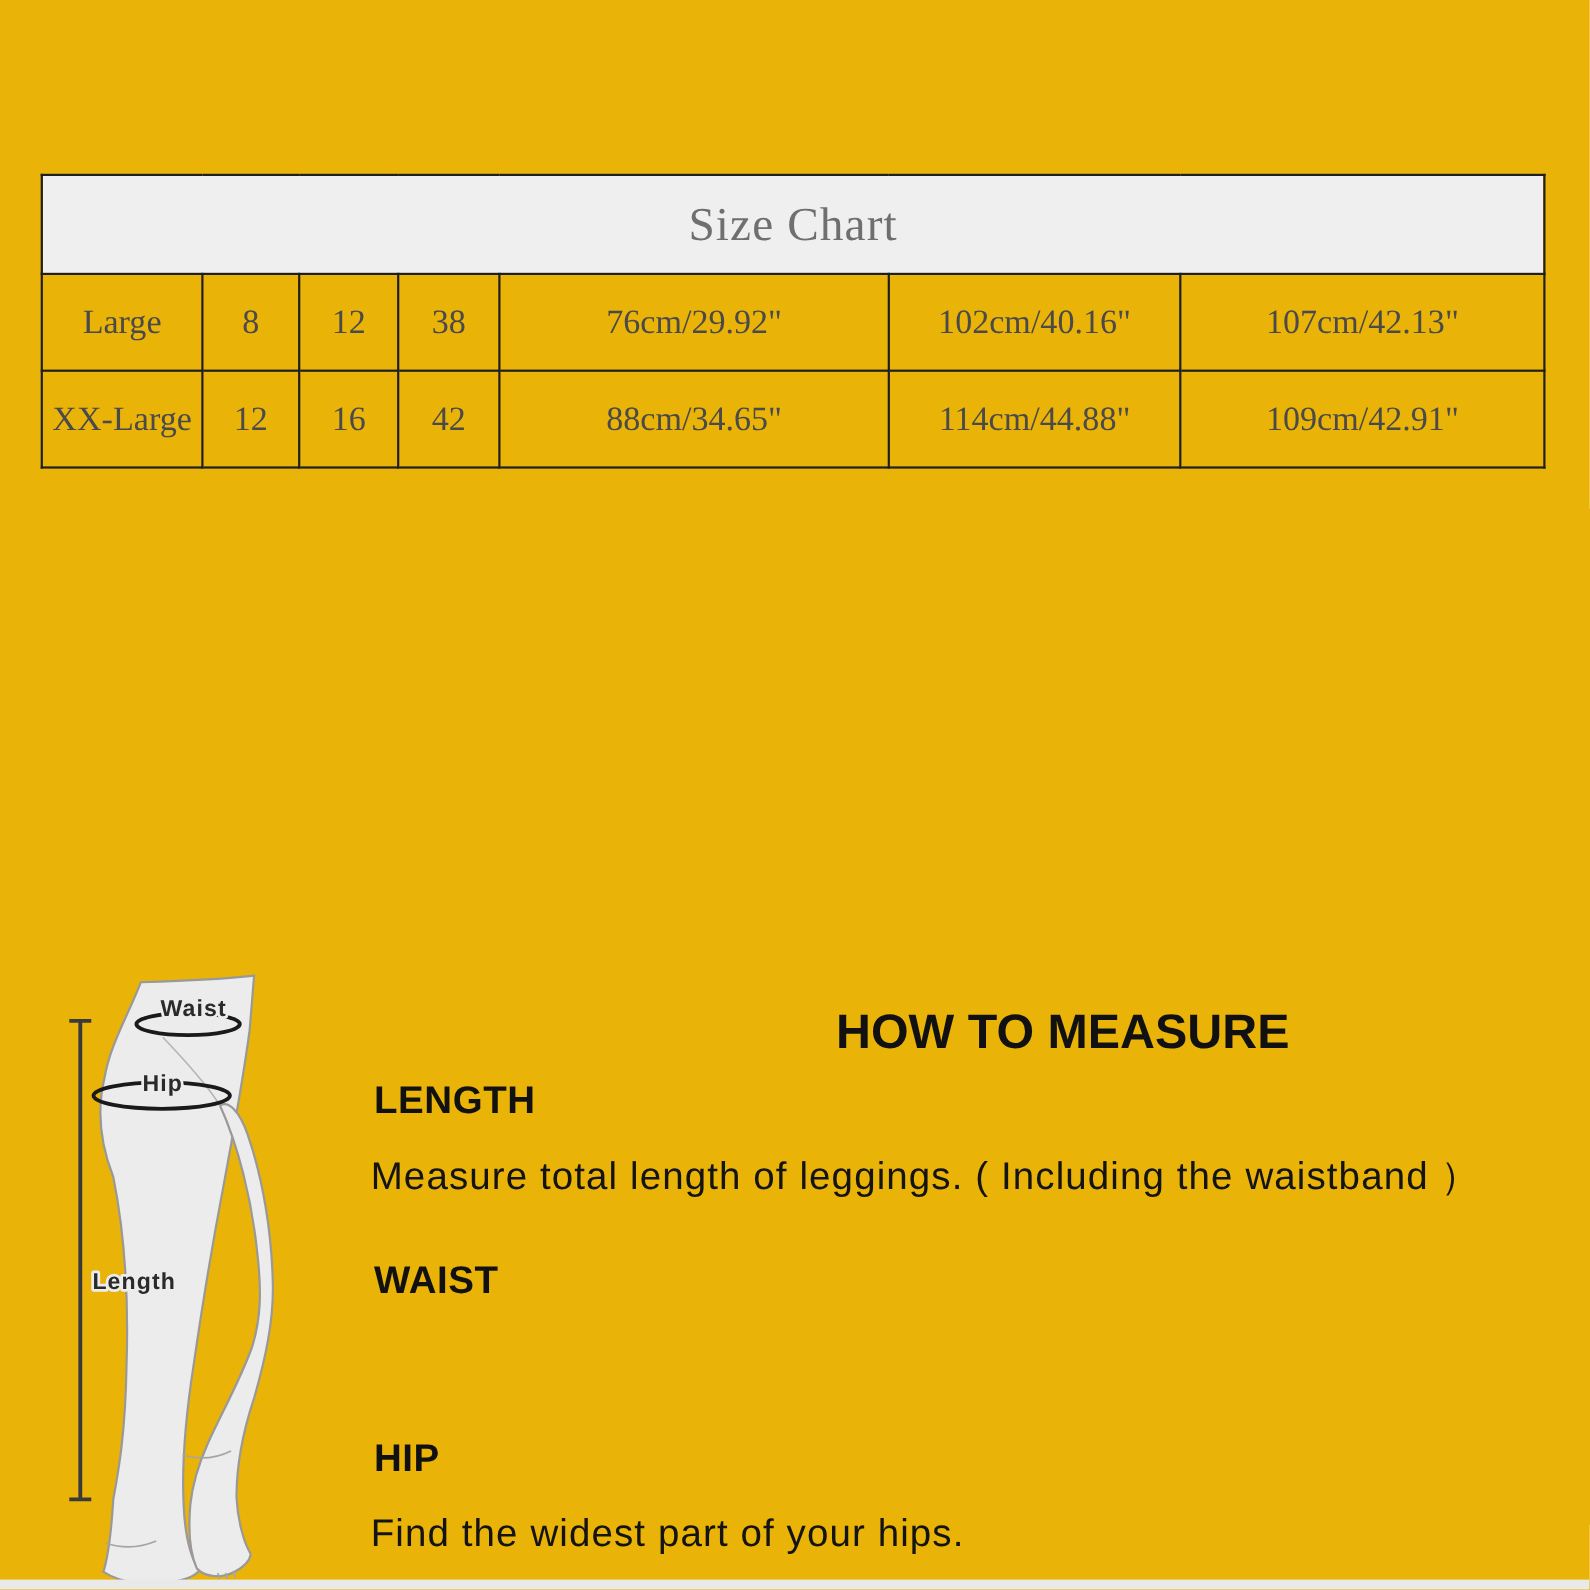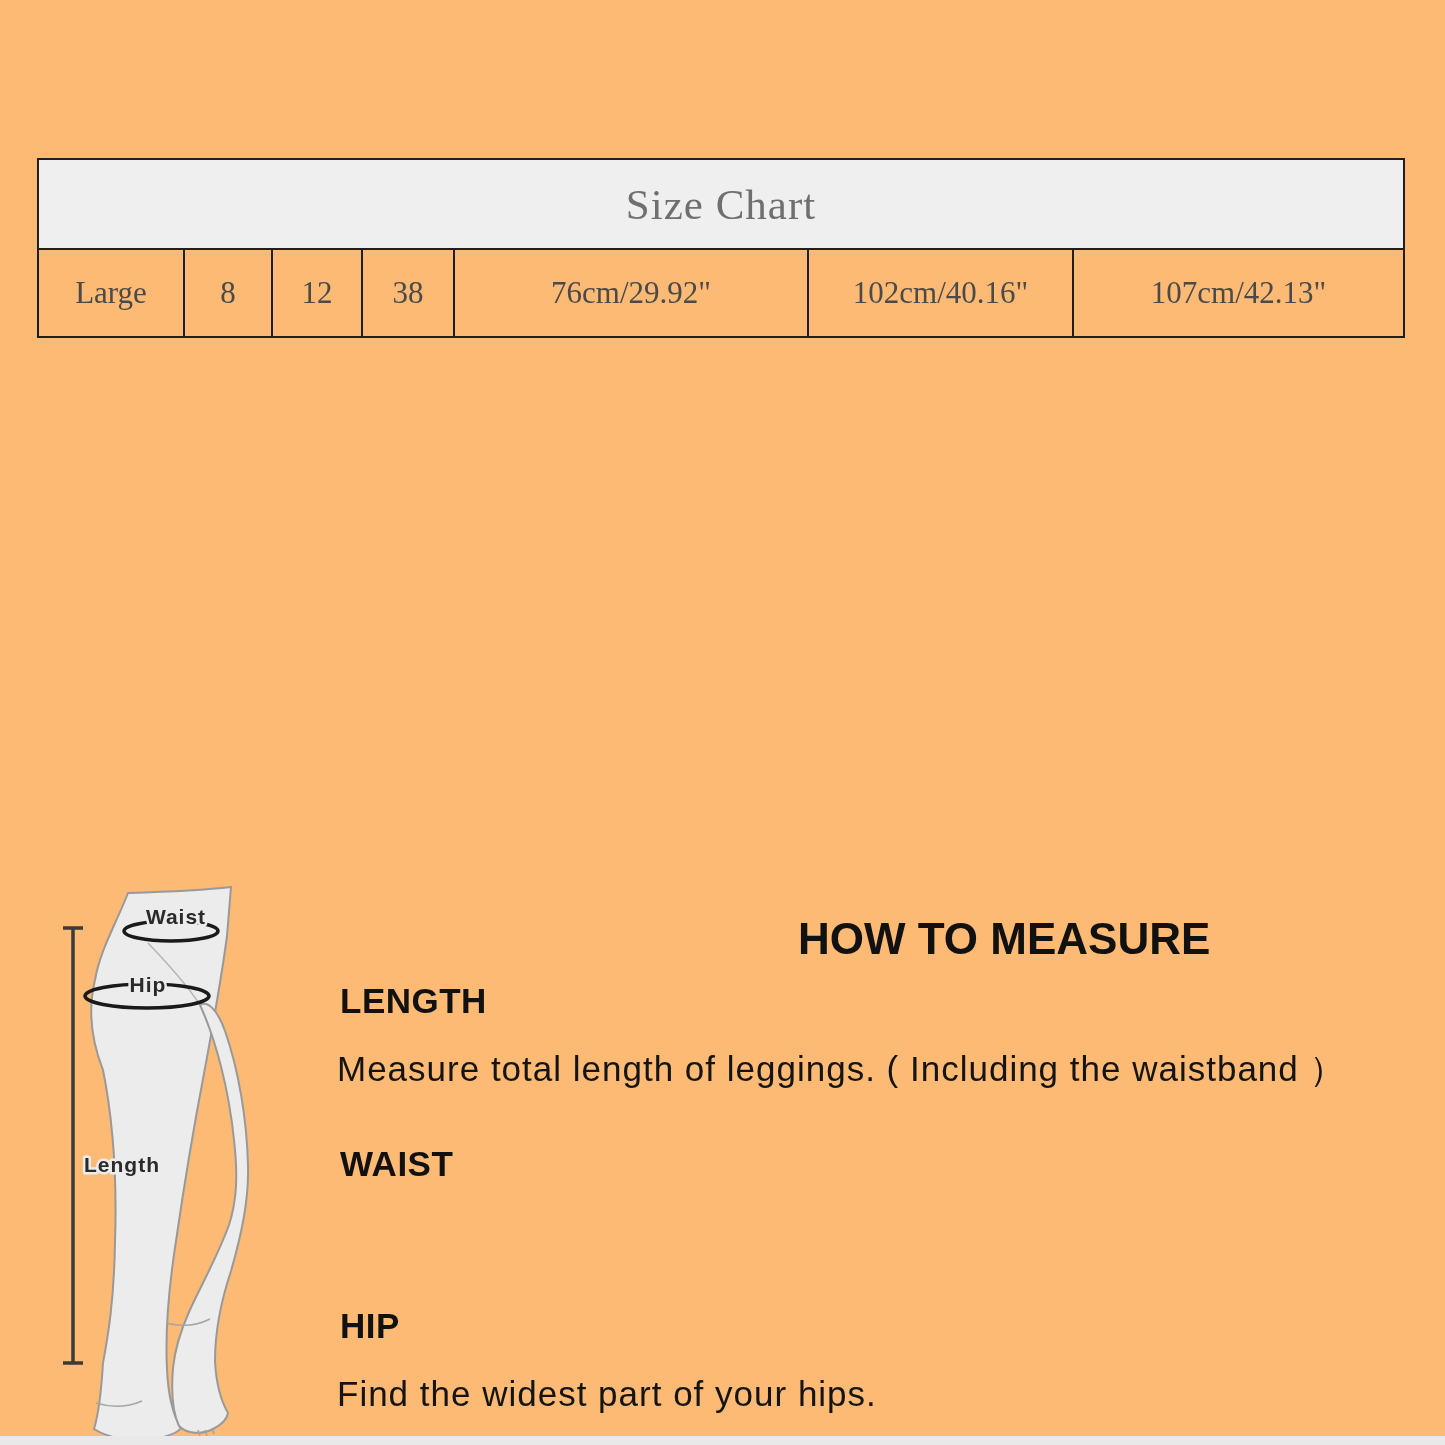--- a/index.html
+++ b/index.html
@@ -1,18 +1,18 @@
 <!DOCTYPE html>
 <html><head>
 <meta charset="utf-8">
 <style>
   html,body { margin:0; padding:0; }
   .page {
     position:relative; width:1445px; height:1445px;
-    background:#fdba74; overflow:hidden;
+    background:#eab308; overflow:hidden;
     font-family:"Liberation Sans", sans-serif;
   }
 
   
   table.size-table {
     position:absolute; left:37px; top:158px; width:1366px;
     border-collapse:collapse; table-layout:fixed;
     font-family:"Liberation Serif", serif; color:#4a4a4a;
   }
   table.size-table th, table.size-table td {
@@ -30,21 +30,21 @@
   .figure-wrap { position:absolute; left:40px; top:868px; width:300px; height:577px; }
   .figure-wrap svg { width:100%; height:100%; display:block; }
   .fig-label {
     font-family:"Liberation Sans", sans-serif; font-size:21px; font-weight:700;
     fill:#2a2a2a; letter-spacing:1px;
     paint-order:stroke; stroke:#ececec; stroke-width:5px; stroke-linejoin:round;
   }
 
   
   .h2m-title {
-    position:absolute; left:798px; top:914px;
+    position:absolute; left:760px; top:914px;
     font-size:44px; font-weight:700; color:#111; white-space:nowrap;
   }
   .mt-heading {
     position:absolute; left:340px;
     font-size:35px; font-weight:700; color:#111; white-space:nowrap; letter-spacing:0.5px;
   }
   .mt-body {
     position:absolute; left:337px;
     font-size:35px; font-weight:400; color:#141414; white-space:nowrap; letter-spacing:1px;
   }
@@ -82,20 +82,29 @@
     <tbody id="table-body">
         <tr>
           <td>Large</td>
           <td>8</td>
           <td>12</td>
           <td>38</td>
           <td>76cm/29.92"</td>
           <td>102cm/40.16"</td>
           <td>107cm/42.13"</td>
         </tr>
+        <tr>
+          <td>XX-Large</td>
+          <td>12</td>
+          <td>16</td>
+          <td>42</td>
+          <td>88cm/34.65"</td>
+          <td>114cm/44.88"</td>
+          <td>109cm/42.91"</td>
+        </tr>
       </tbody>
   </table>
 
   <div class="figure-wrap">
     <svg viewBox="0 0 300 577">
 
       <path d="M 88 25 C 76 56 60 82 55 112 C 47 145 52 174 63 202 C 73 252 77 314 75 374
            C 74 434 68 468 63 495 C 61 528 58 548 54 561 C 70 571 93 574 113 571
            C 126 569 137 565 141 560 C 133 547 128 525 127 501 C 125 463 129 418 136 373
            C 144 318 154 258 163 211 C 171 168 181 113 187 68 L 191 19

